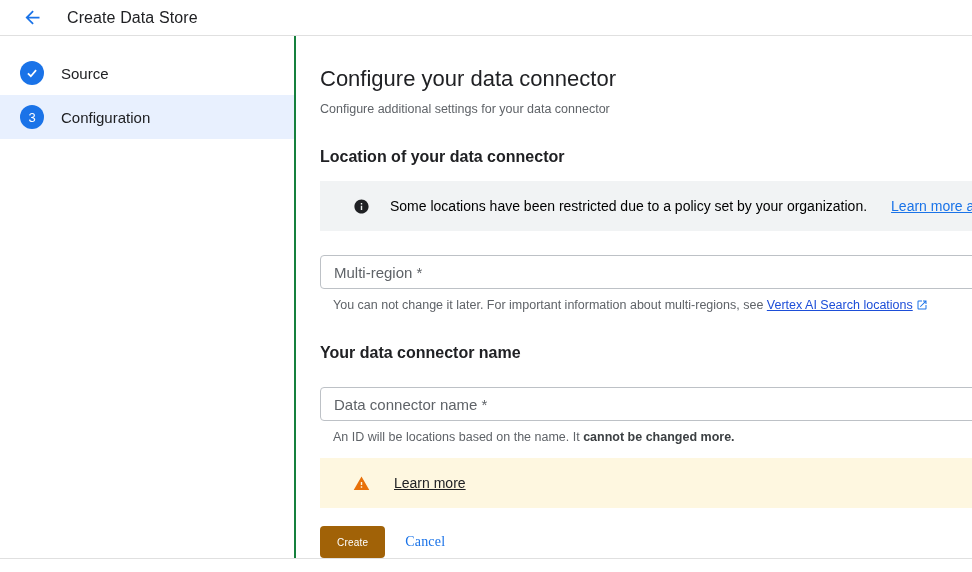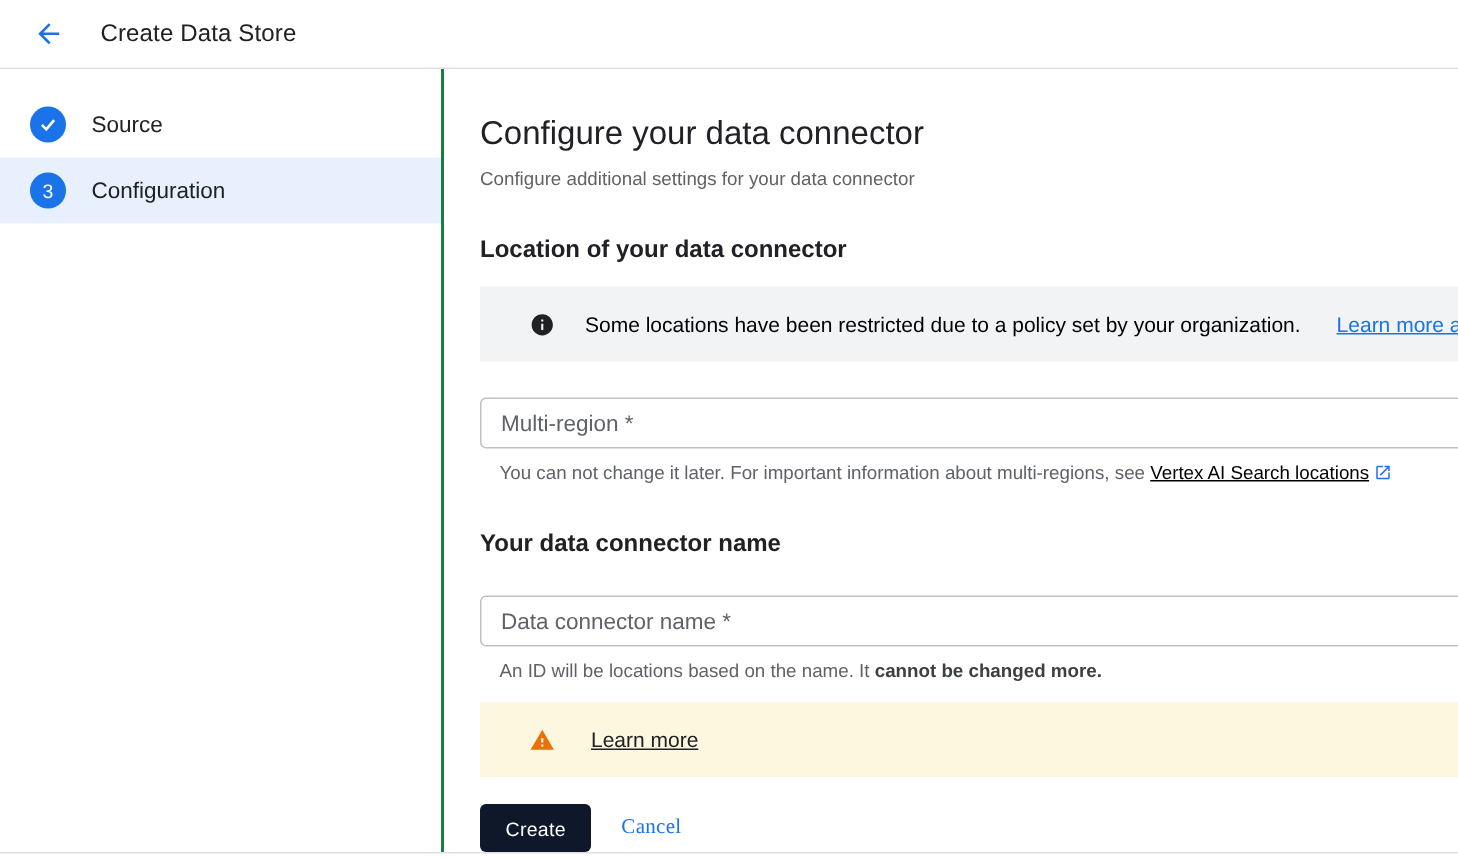--- a/index.html
+++ b/index.html
@@ -5,21 +5,21 @@
   * { margin: 0; padding: 0; box-sizing: border-box; }
   html, body {
     width: 972px; height: 572px;
     overflow: hidden;
     background: #fff;
     font-family: "Liberation Sans", sans-serif;
     color: #202124;
   }
   
   .topbar {
-    height: 46px;
+    height: 36px;
     display: flex; align-items: center;
     padding-left: 16px;
     border-bottom: 1px solid #e0e0e0;
     background: #fff;
   }
   .back-btn {
     width: 32px; height: 32px;
     display: flex; align-items: center; justify-content: center;
     border: none; background: transparent; cursor: pointer;
     border-radius: 50%;
@@ -93,31 +93,31 @@
     outline: none;
   }
   .text-field::placeholder { color: #5f6368; opacity: 1; }
 
   .helper {
     margin-top: 9px; padding-left: 13px;
     font-size: 12.5px; color: #5f6368;
     white-space: nowrap;
   }
   .helper .link {
-    color: #000000; text-decoration: underline; cursor: pointer;
+    color: #1d4ed8; text-decoration: underline; cursor: pointer;
     display: inline-flex; align-items: center; gap: 3px;
   }
   .helper .ext-icon { width: 12px; height: 12px; }
   .helper b { color: #3c4043; }
 
   .actions { margin-top: 18px; display: flex; align-items: center; }
   .btn-primary {
     height: 32px; padding: 0 17px;
-    background: #0f172a; color: #fff;
-    font-size: 13px; font-weight: 500; font-family: "Liberation Sans", sans-serif;
+    background: #a16207; color: #fff;
+    font-size: 10px; font-weight: 500; font-family: "Liberation Sans", sans-serif;
     border: none; border-radius: 4px; cursor: pointer; letter-spacing: .2px;
   }
   .btn-text {
     margin-left: 20px;
     background: transparent; border: none;
     color: #1a73e8; font-size: 14px; font-weight: 500;
     font-family: Liberation Serif, serif; cursor: pointer; letter-spacing: .2px;
   }
 </style>
 </head>

